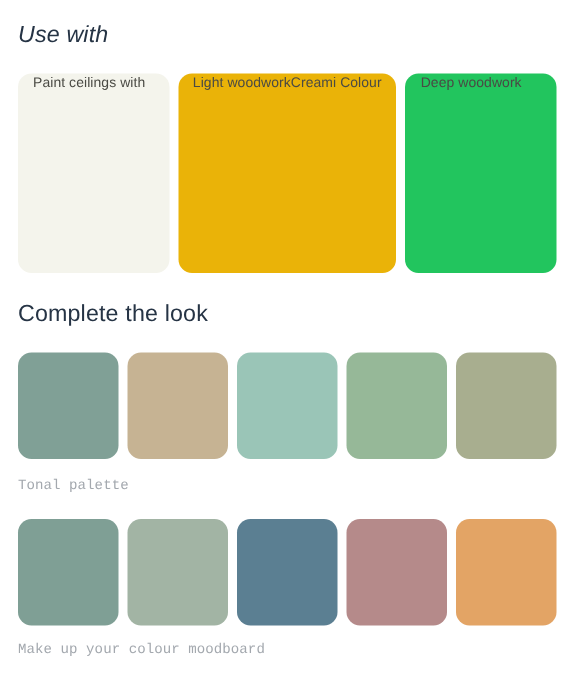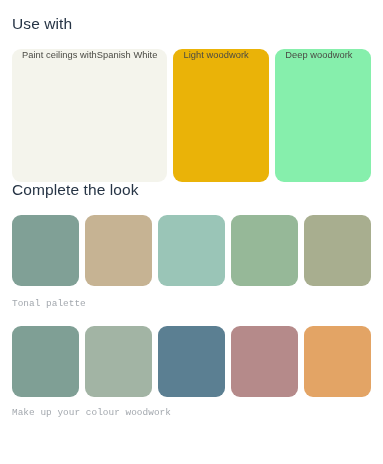--- a/index.html
+++ b/index.html
@@ -26,22 +26,22 @@
 
   
   .section-heading {
     color: #263445;
     font-size: 15.5px;
     font-weight: 400;
     letter-spacing: 0.1px;
     line-height: 1;
     margin: 0;
   }
-  #use-with-heading { padding-top: 16px; }
-  #complete-heading { }
+  #use-with-heading { padding-top: 16px; font-style: italic; }
+  #complete-heading { padding-top: 20px; }
 
   
   .usewith-row {
     display: flex;
     gap: 6px;
     margin-top: 17px;
   }
   .usewith-card {
     flex: 1 1 0;
     height: 133px;
@@ -89,28 +89,28 @@
 <body style="background: rgb(255, 255, 255);">
 
 <div class="page">
 
   <h2 class="section-heading" id="use-with-heading">Use with</h2>
 
   <div class="usewith-row">
 
     <div class="usewith-card" id="usewith-card-0" style="background: rgb(244, 244, 236);">
       <span class="card-line">Paint ceilings with</span>
-      <span class="card-line">Spanish White</span>
     </div>
 
     <div class="usewith-card" id="usewith-card-1" style="background: #eab308;">
       <span class="card-line">Light woodwork</span>
+      <span class="card-line">Creami Colour</span>
     </div>
 
-    <div class="usewith-card" id="usewith-card-2" style="background: #86efac;">
+    <div class="usewith-card" id="usewith-card-2" style="background: #22c55e;">
       <span class="card-line">Deep woodwork</span>
     </div>
 
   </div>
 
   <h2 class="section-heading" id="complete-heading">Complete the look</h2>
 
   <div class="palette-row" id="tonal-row">
     <div class="swatch" id="tonal-swatch-0" style="background: rgb(128, 160, 150);"></div>
     <div class="swatch" id="tonal-swatch-1" style="background: rgb(198, 179, 147);"></div>
@@ -125,16 +125,16 @@
 
   <div class="palette-row" id="moodboard-row">
     <div class="swatch" id="mood-swatch-0" style="background: rgb(127, 159, 149);"></div>
     <div class="swatch" id="mood-swatch-1" style="background: rgb(162, 180, 164);"></div>
     <div class="swatch" id="mood-swatch-2" style="background: rgb(91, 127, 146);"></div>
     <div class="swatch" id="mood-swatch-3" style="background: rgb(181, 138, 138);"></div>
     <div class="swatch" id="mood-swatch-4" style="background: rgb(227, 164, 101);"></div>
   </div>
 
   <p class="caption" id="moodboard-caption">
-    <span>Make up your colour woodwork</span>
+    <span>Make up your colour moodboard</span>
   </p>
 
 </div>
 
 </body></html>

